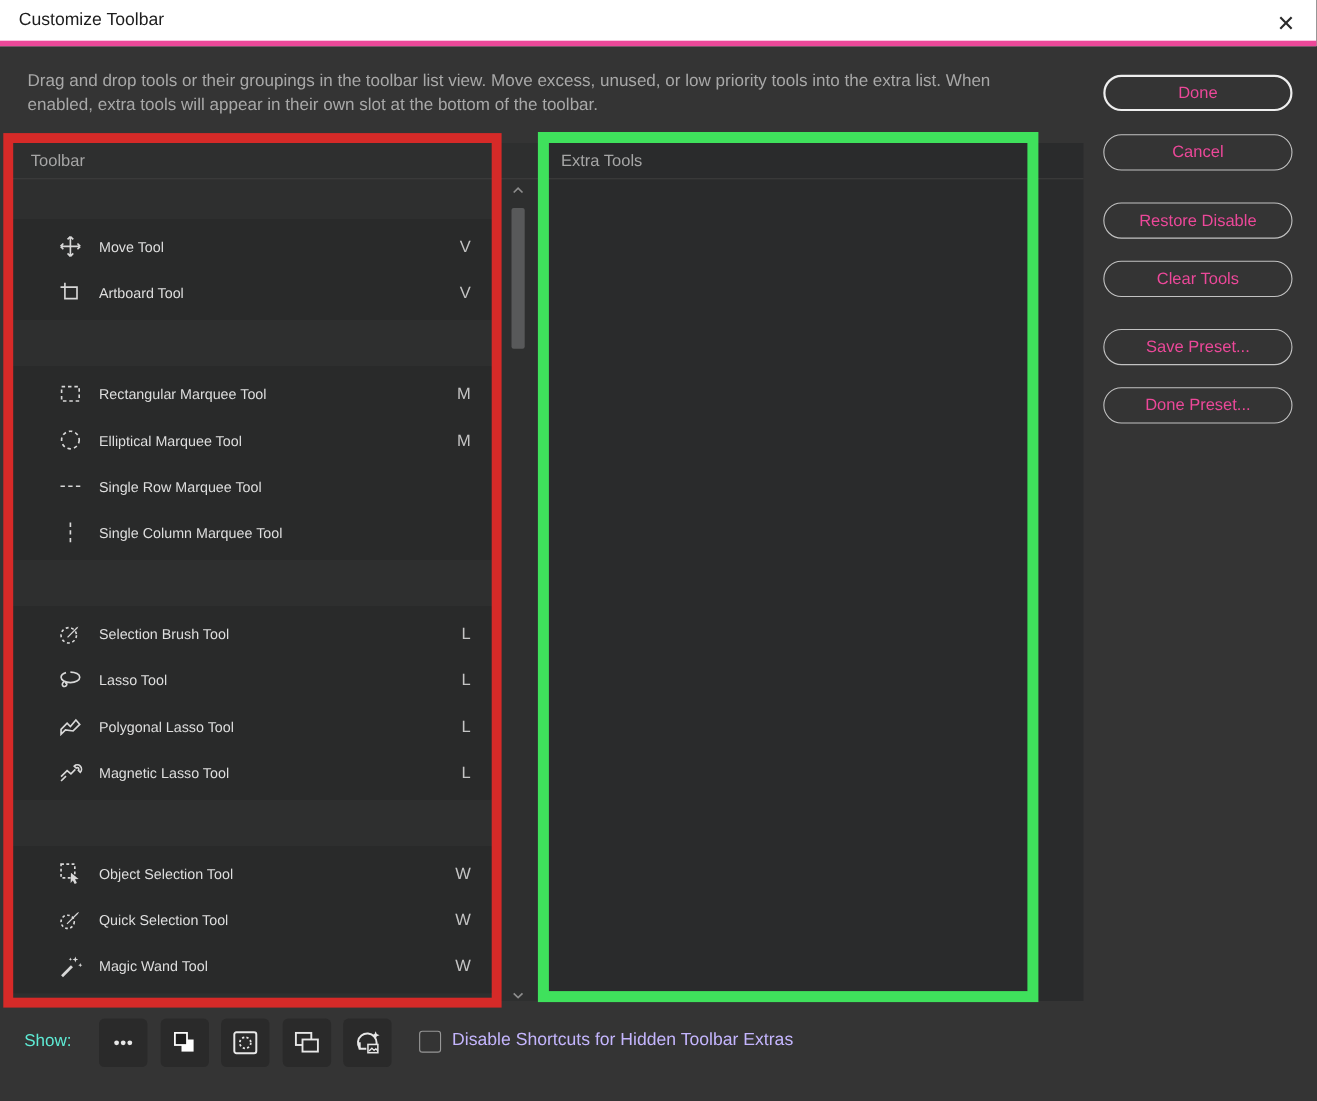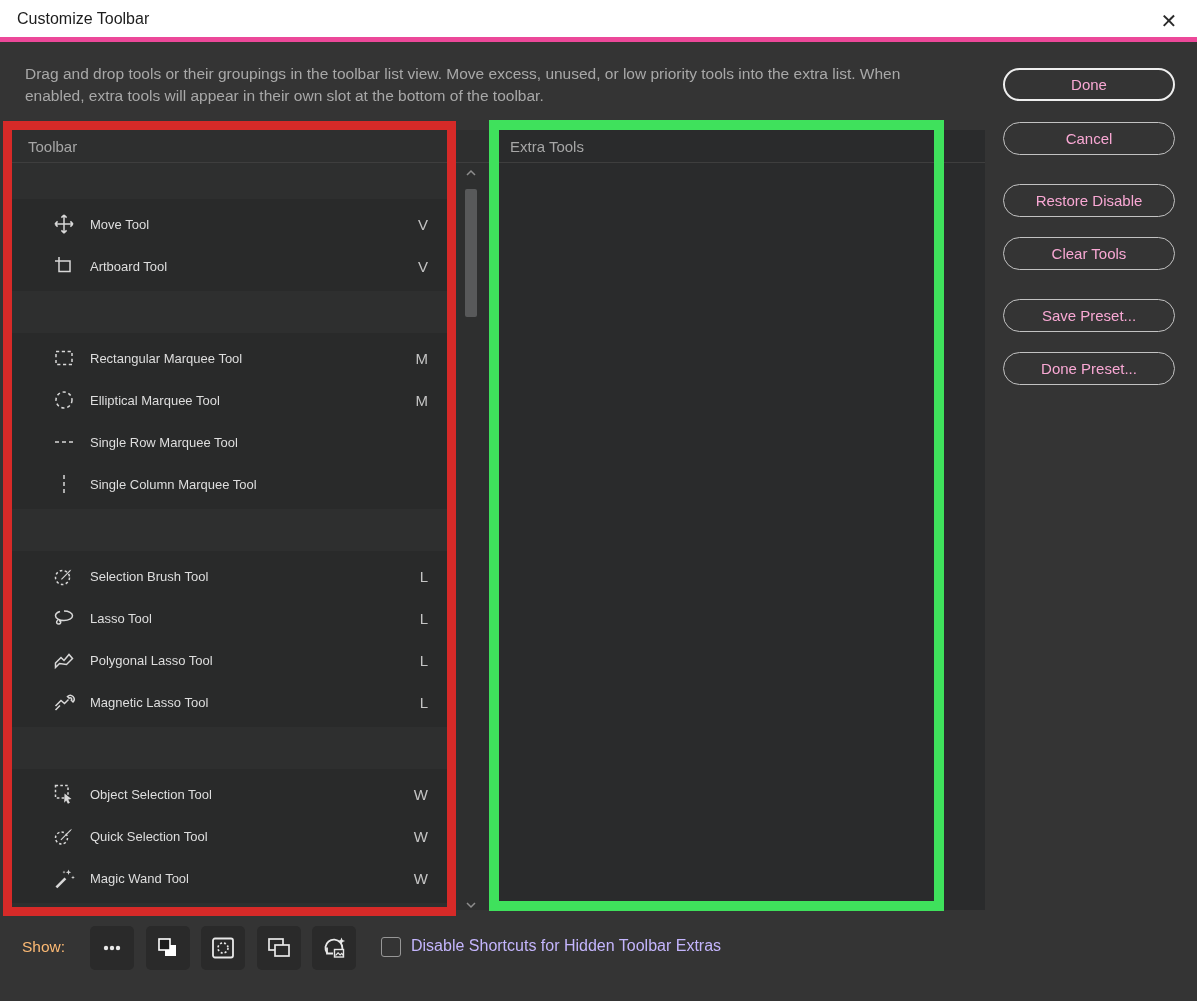--- a/index.html
+++ b/index.html
@@ -44,27 +44,27 @@
     background:#58595a; border-radius:2px; cursor:grab; }
 
   
   .annot { position:absolute; z-index:30; pointer-events:none; }
   .annot-red   { left:3px;  top:78px; width:453px; height:795px; border:9px solid var(--red,#d62a28); }
   .annot-green { left:489px;top:77px; width:455px; height:791px; border:10px solid var(--green,#3fe15c); }
 
   
   .actions { position:absolute; right:22px; top:0; width:172px; height:420px; }
   .action-btn { position:absolute; left:0; width:172px; height:33px; background:transparent;
-    border:1px solid #c2c2c2; border-radius:17px; color:#f9a8d4; font-size:15px;
+    border:1px solid #c2c2c2; border-radius:17px; color:#ec4899; font-size:15px;
     font-family:"Liberation Sans", sans-serif; cursor:pointer; }
   .action-btn.primary { border:2px solid #eeeeee; }
 
   
   .bottombar { position:absolute; left:0; bottom:0; width:1197px; height:91px; background:#343434; }
-  .show-label { position:absolute; left:22px; top:28px; font-size:15.5px; color:#fdba74; }
+  .show-label { position:absolute; left:22px; top:28px; font-size:15.5px; color:#5eead4; }
   .iconbtn { position:absolute; top:16px; width:44px; height:44px; background:#2a2a2a;
     border:none; border-radius:5px; color:#e8e8e8; cursor:pointer; padding:0; }
   .iconbtn svg { width:28px; height:28px; display:block; margin:8px auto; }
   .checkbox { position:absolute; left:381px; top:27px; width:20px; height:20px;
     border:1.5px solid #979797; border-radius:3px; background:transparent; cursor:pointer; }
   .checkbox-label { position:absolute; left:411px; top:27px; font-size:16px; color:#c4b5fd; cursor:default; }
 </style>
 </head>
 <body style="--red: #d62a28; --green: #3fe15c;">
 

